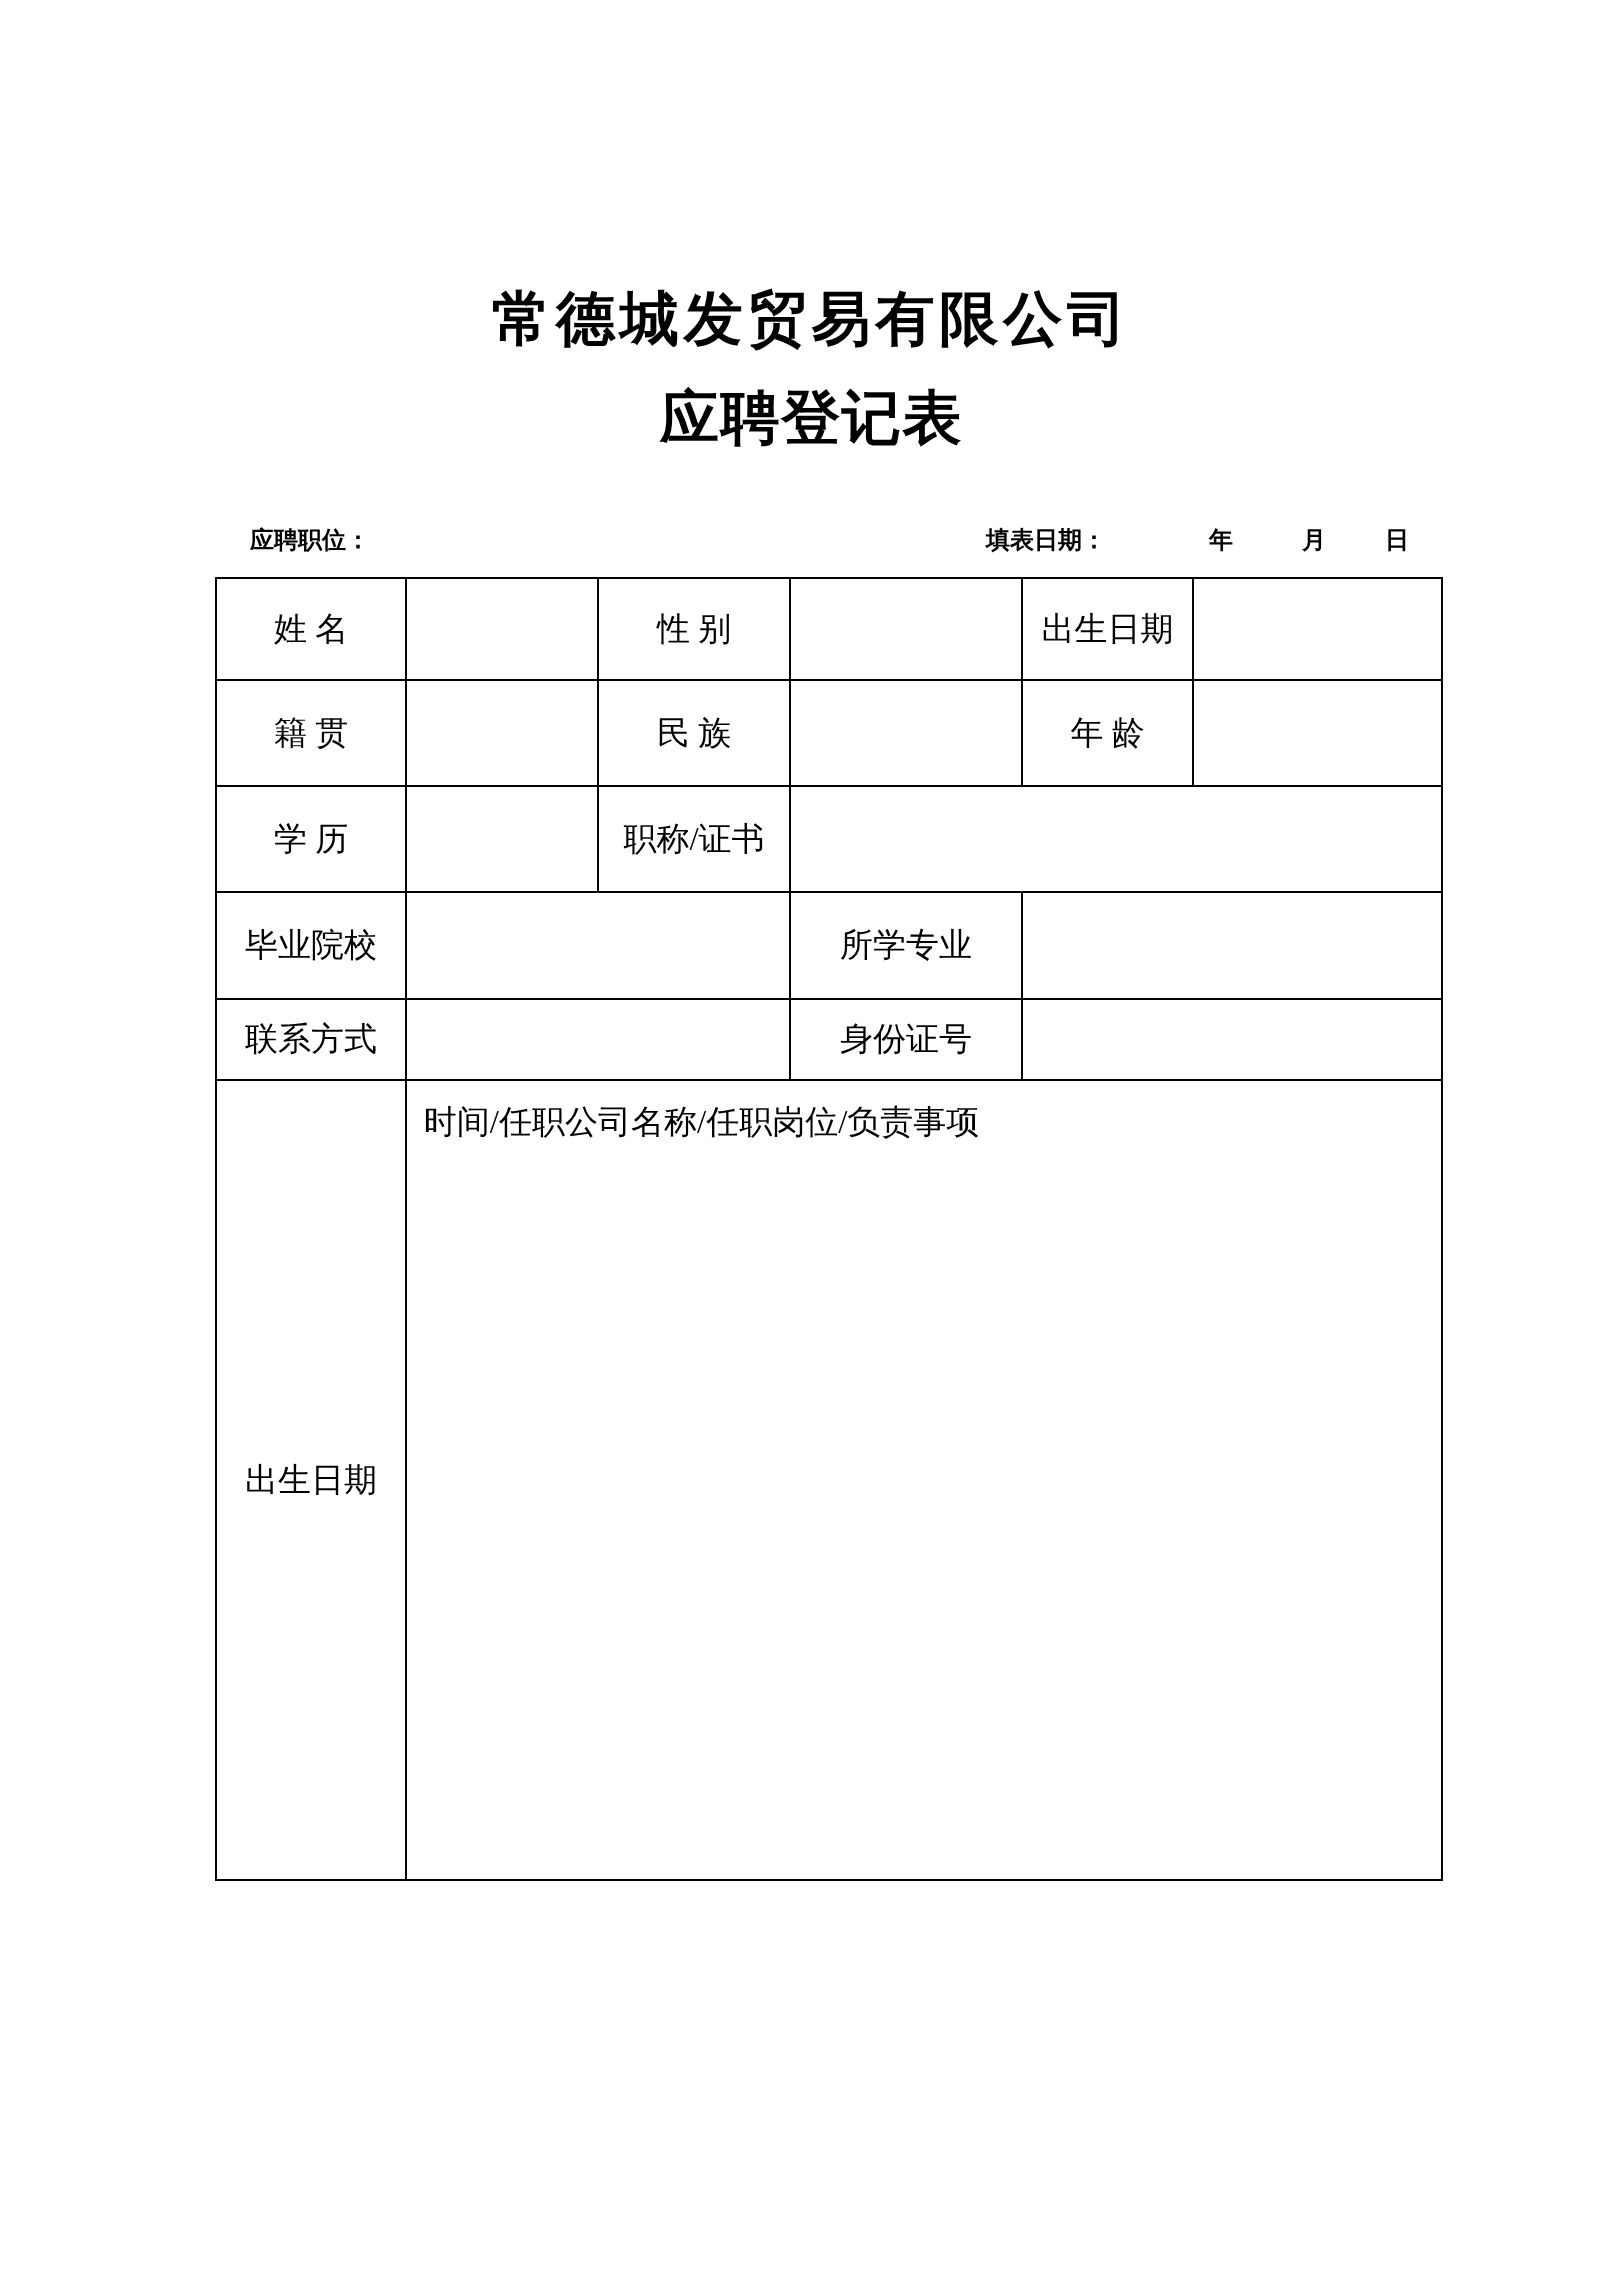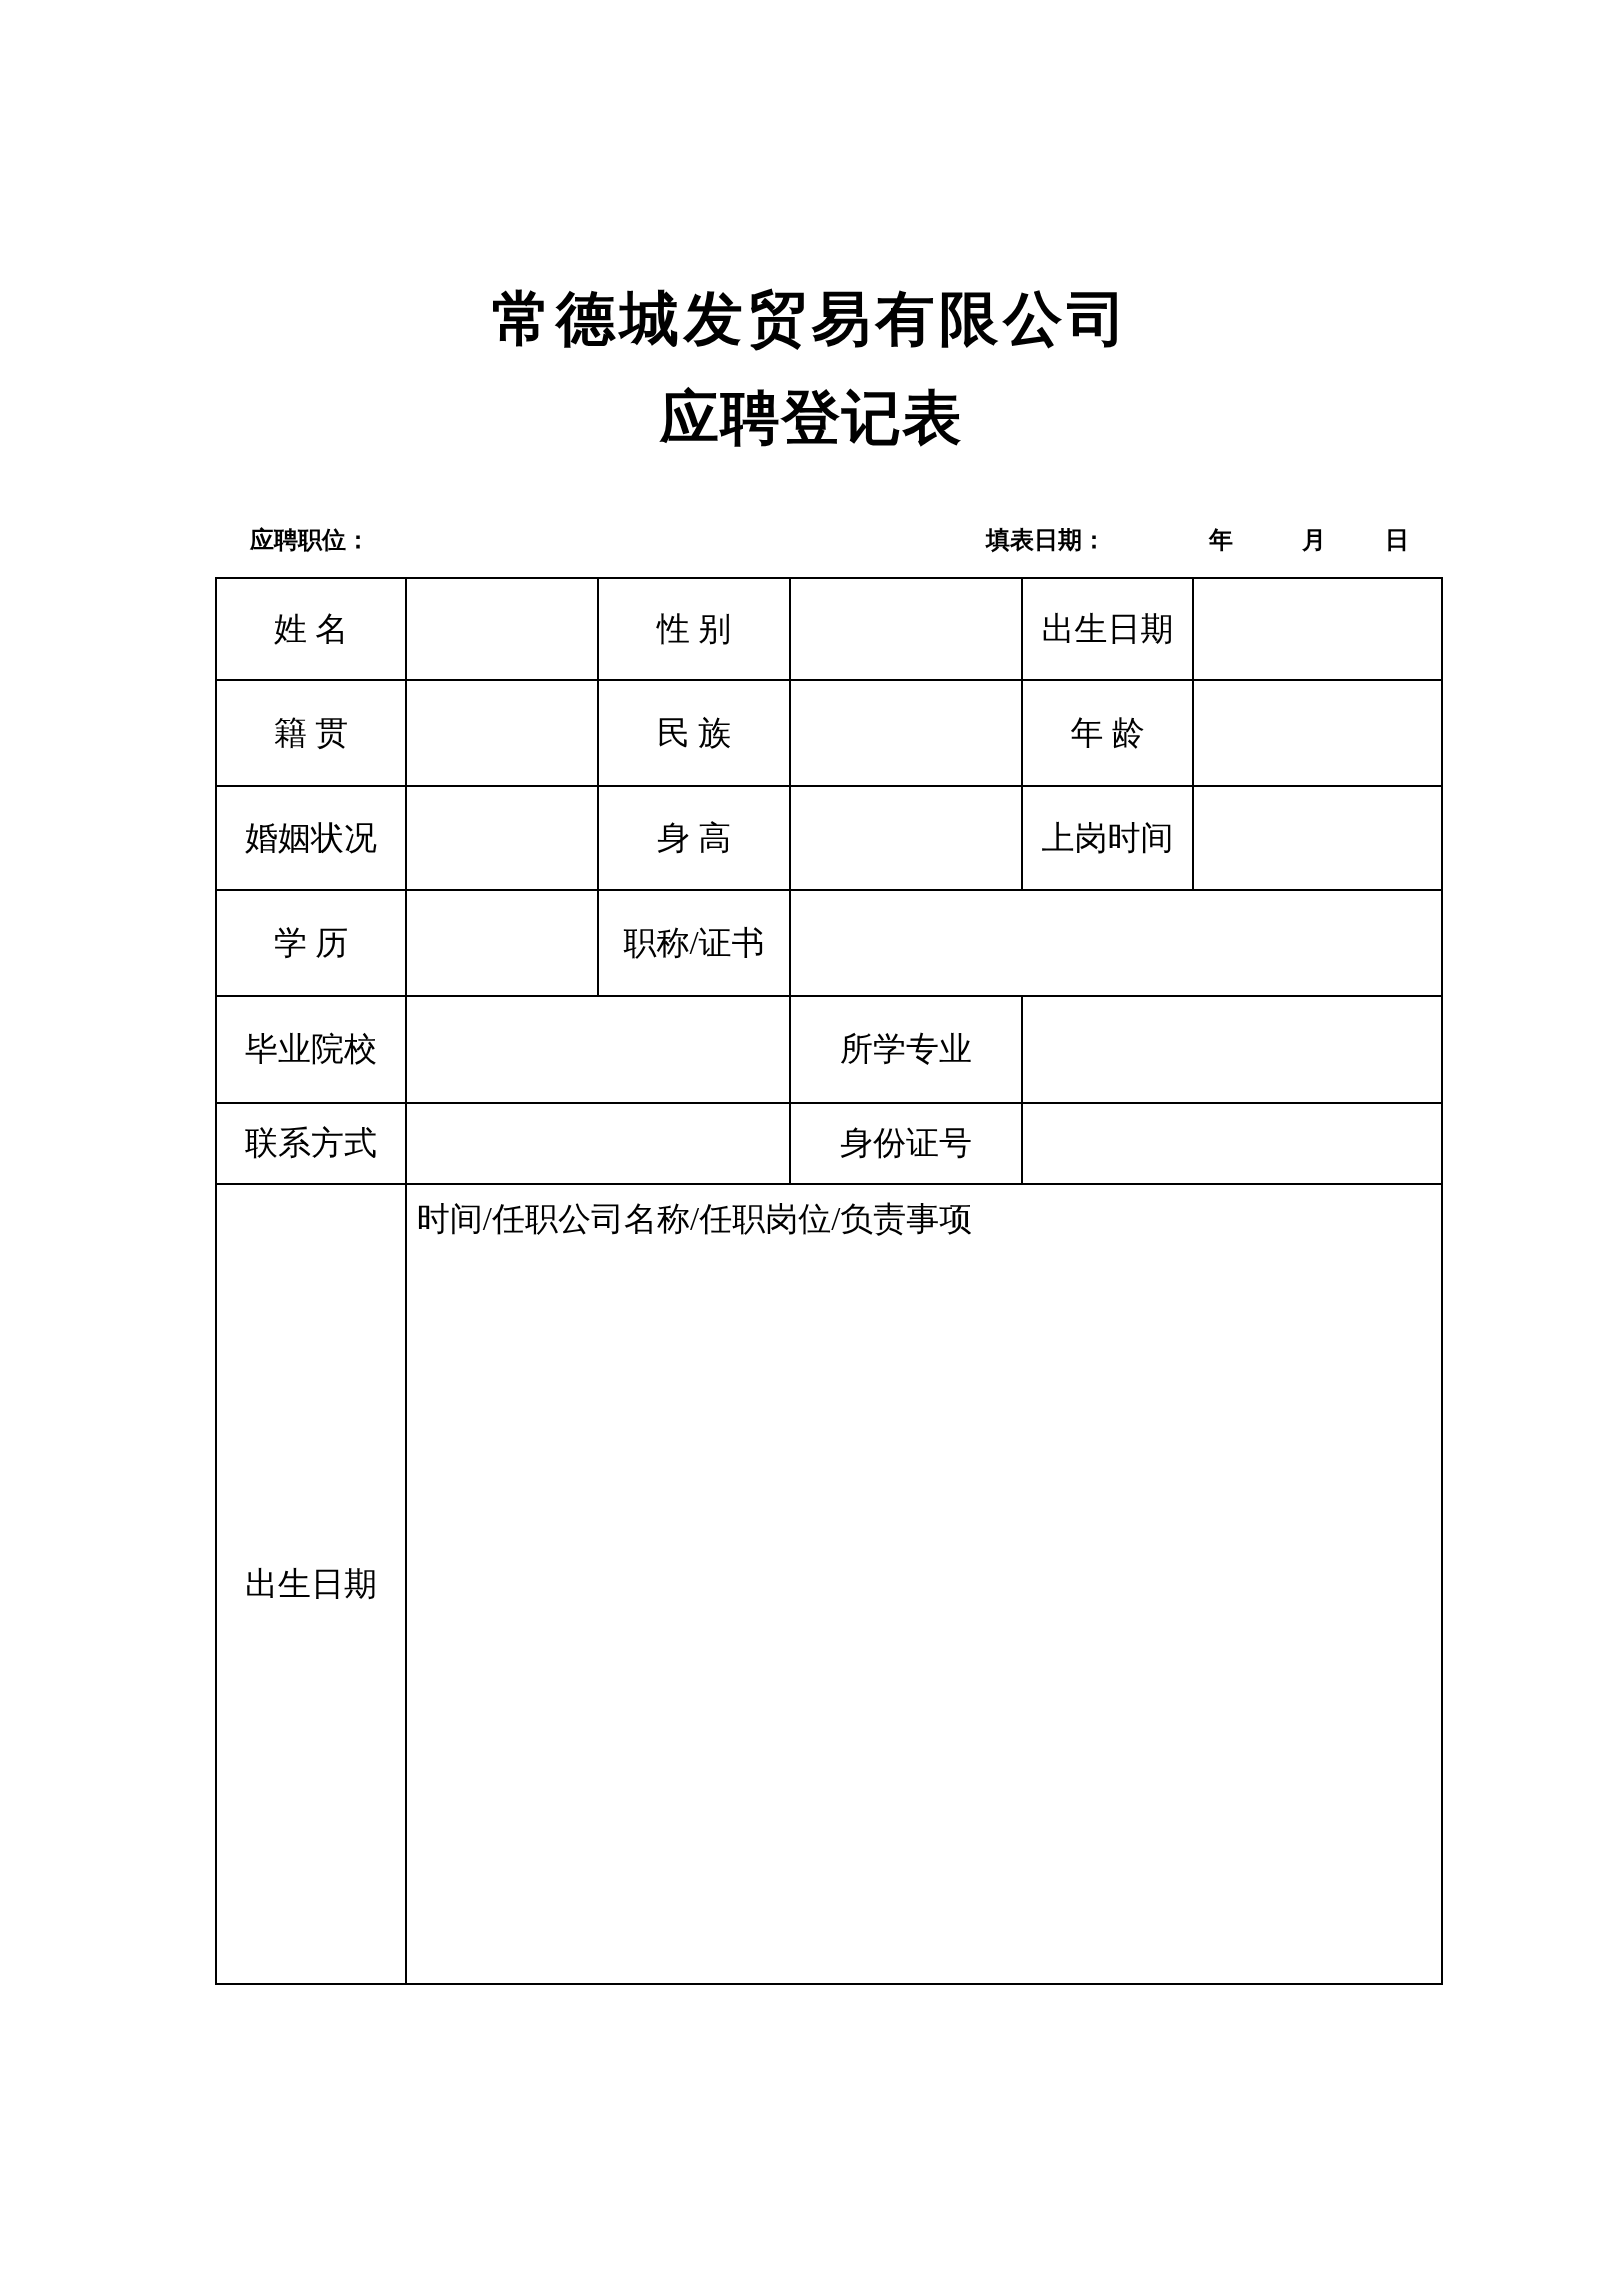--- a/index.html
+++ b/index.html
@@ -52,21 +52,21 @@
   table.reg-table {
     position: absolute;
     left: 215px;
     top: 577px;
     border-collapse: collapse;
     table-layout: fixed;
     width: 1225px;
   }
   .reg-table td {
     border: 2.5px solid #000000;
-    padding: 0;
+    padding: 7px;
     font-size: 33px;
     overflow: hidden;
   }
   .label-cell {
     text-align: center;
     vertical-align: middle;
     white-space: nowrap;
   }
   .input-cell { background: #ffffff; }
   .work-cell {
@@ -118,28 +118,20 @@
       <td class="input-cell"></td>
     </tr>
     <tr style="height:106px">
       <td class="label-cell">籍 贯</td>
       <td class="input-cell"></td>
       <td class="label-cell">民 族</td>
       <td class="input-cell"></td>
       <td class="label-cell">年 龄</td>
       <td class="input-cell"></td>
     </tr>
-    <tr style="height:104px">
-      <td class="label-cell">婚姻状况</td>
-      <td class="input-cell"></td>
-      <td class="label-cell">身 高</td>
-      <td class="input-cell"></td>
-      <td class="label-cell">上岗时间</td>
-      <td class="input-cell"></td>
-    </tr>
     <tr style="height:106px">
       <td class="label-cell">学 历</td>
       <td class="input-cell"></td>
       <td class="label-cell">职称/证书</td>
       <td class="input-cell" colspan="3"></td>
     </tr>
     <tr style="height:107px">
       <td class="label-cell">毕业院校</td>
       <td class="input-cell" colspan="2"></td>
       <td class="label-cell">所学专业</td>

